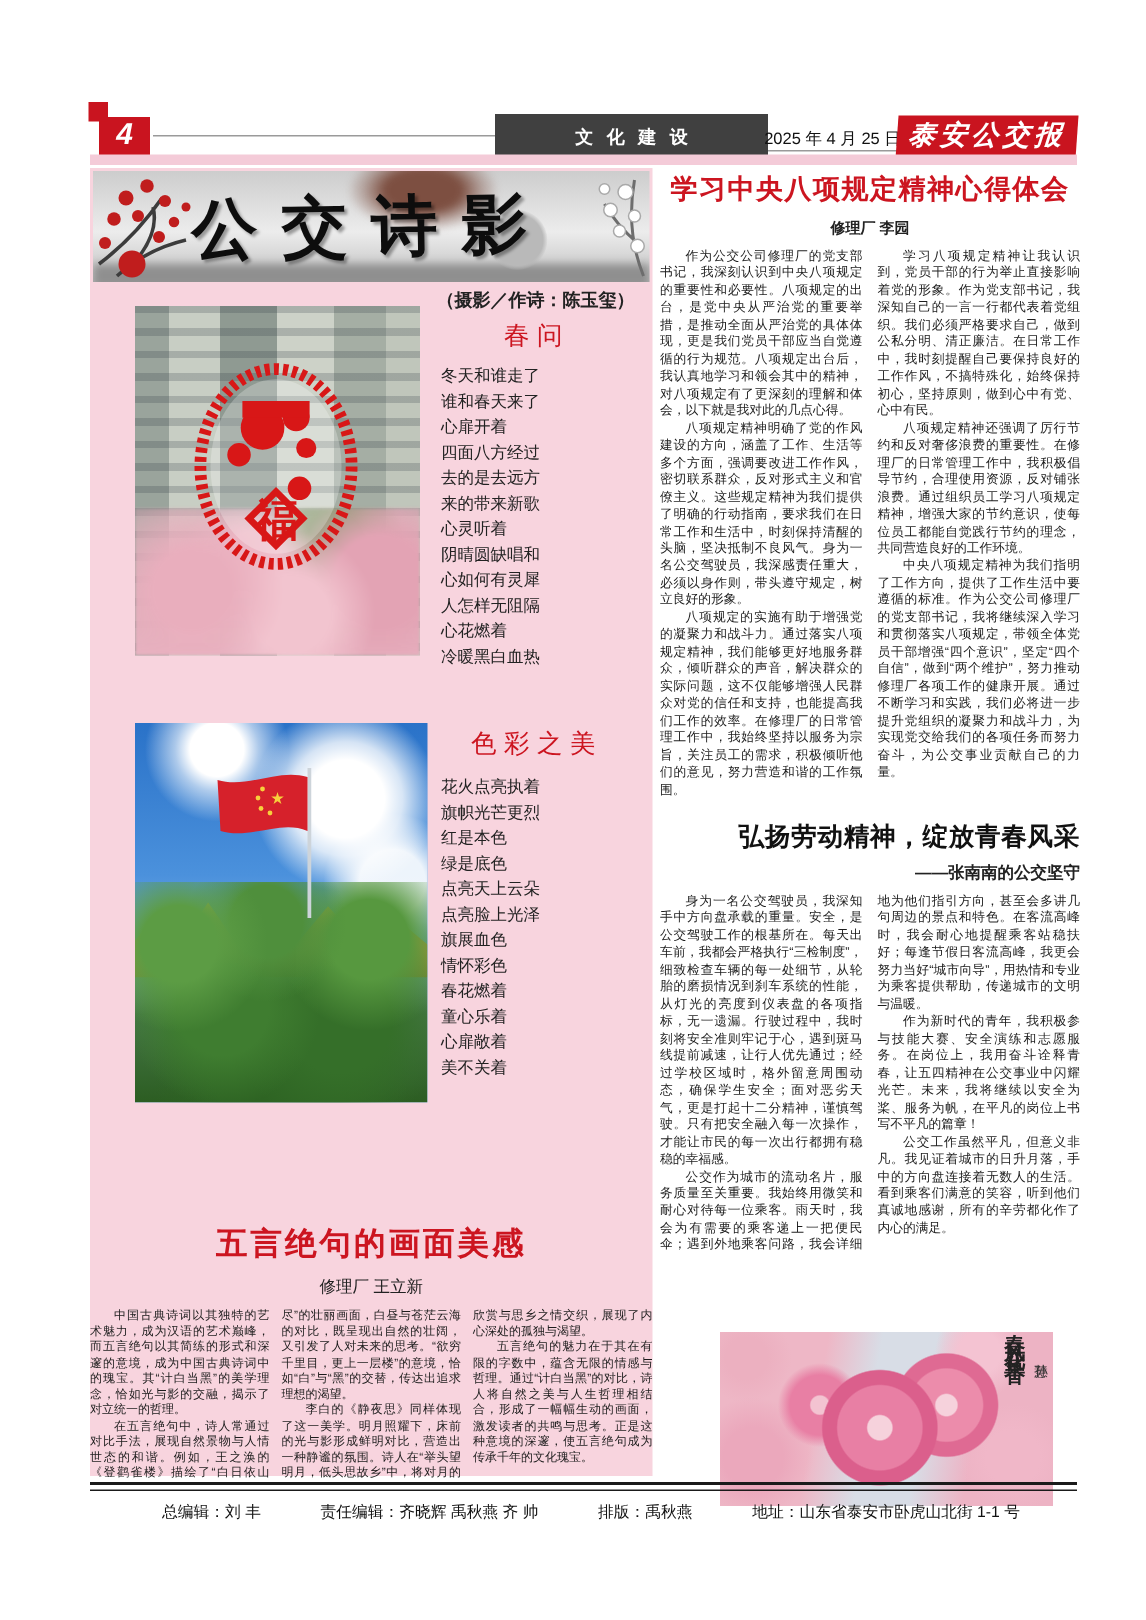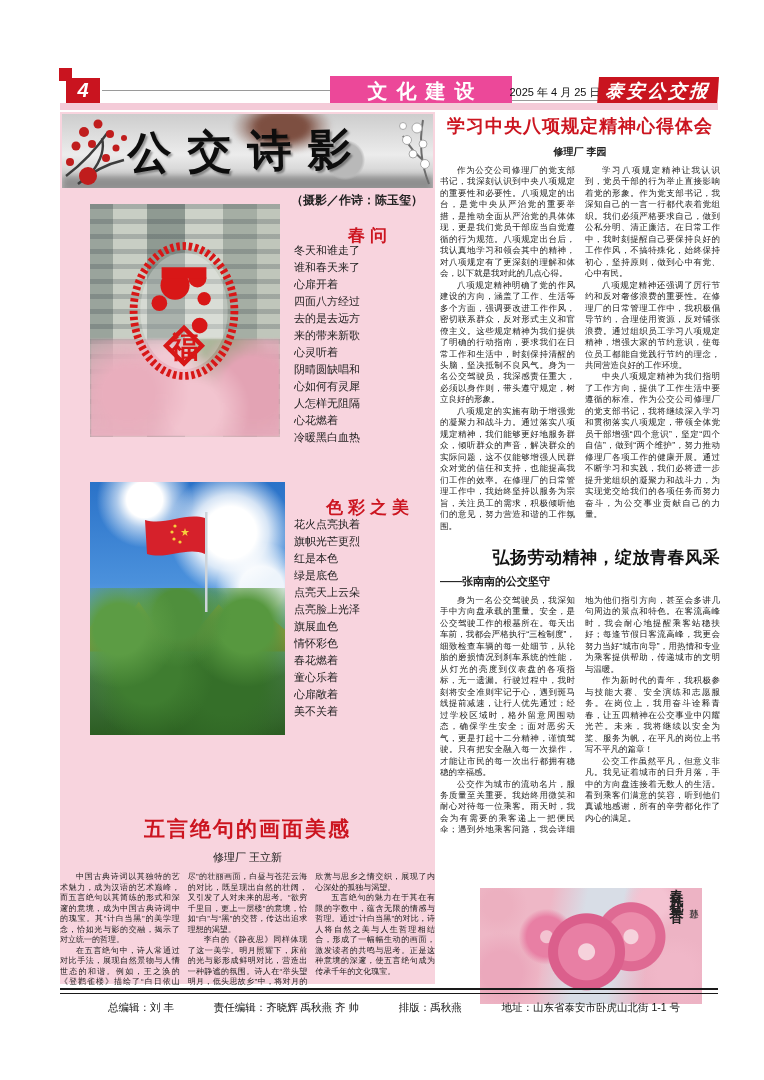--- a/index.html
+++ b/index.html
@@ -4,22 +4,22 @@
 <style>
   html,body{margin:0;padding:0;background:#ffffff;}
   .page{position:relative;width:764px;height:1080px;background:#fff;overflow:hidden;
         font-family:"Liberation Sans",sans-serif;color:#222;}
 
   
   .pagenum{position:absolute;left:66px;top:78px;width:34px;height:26px;background:#c9141f;
            color:#fff;font-weight:bold;font-style:italic;font-size:20px;text-align:center;line-height:25px;}
   .pagenum::before{content:"";position:absolute;left:-7px;top:-10px;width:13px;height:13px;background:#c9141f;}
   .hline-a{position:absolute;left:102px;top:90px;width:228px;height:1px;background:#9a9a9a;}
-  .section-box{position:absolute;left:330px;top:76px;width:182px;height:30px;background:#ec4899;color:#fff;
-           font-size:20px;font-weight:bold;letter-spacing:9px;text-align:center;line-height:30px;padding-left:9px;box-sizing:border-box;}
+  .section-box{position:absolute;left:330px;top:76px;width:182px;height:30px;background:#404040;color:#fff;
+           font-size:12px;font-weight:bold;letter-spacing:9px;text-align:center;line-height:30px;padding-left:9px;box-sizing:border-box;}
   .date{position:absolute;left:506px;top:85px;width:98px;text-align:center;font-size:11px;color:#111;}
   .hline-b{position:absolute;left:512px;top:100px;width:86px;height:1px;background:#9a9a9a;}
   .masthead{position:absolute;left:598px;top:77px;width:120px;height:29px;background:#c9141f;color:#fff;
            font-family:"DejaVu Serif",serif;font-style:italic;font-weight:bold;font-size:18px;
            text-align:center;line-height:28px;letter-spacing:3px;transform:skewX(-4deg);}
   .pink-strip{position:absolute;left:60px;top:103px;width:658px;height:7px;background:#f4cbd8;}
 
   
   .poetry-col{position:absolute;left:60px;top:112px;width:375px;height:872px;background:#f8d4de;}
   .banner{position:absolute;left:2px;top:2px;width:371px;height:74px;overflow:hidden;
@@ -43,22 +43,22 @@
   .photo1 .blossoms{position:absolute;left:0;right:0;bottom:0;height:42%;filter:blur(1px);
      background:
        radial-gradient(circle at 20% 55%,#e9aebd 0 16%,transparent 38%),
        radial-gradient(circle at 55% 72%,#f2c4cf 0 20%,transparent 44%),
        radial-gradient(circle at 86% 50%,#e3a3b4 0 18%,transparent 40%),
        radial-gradient(circle at 40% 35%,#eebbc8 0 14%,transparent 34%),
        radial-gradient(circle at 70% 20%,#7d9b6a 0 12%,transparent 30%),
        linear-gradient(rgba(233,178,191,.45),#e8b2c1);}
   .papercut{position:absolute;left:38px;top:36px;width:112px;height:142px;}
 
-  .poem-title{position:absolute;width:140px;text-align:center;color:#cc1520;font-weight:bold;
-      font-family:"DejaVu Serif",serif;font-size:17px;letter-spacing:5px;margin:12px;}
+  .poem-title{position:absolute;width:140px;text-align:center;color:#cc1520;font-weight:normal;
+      font-family:"DejaVu Serif",serif;font-size:17px;letter-spacing:5px;margin:0;}
   .poem1-title{left:228px;top:100px;}
   .poem2-title{left:228px;top:372px;}
   .poem-lines{position:absolute;width:150px;font-family:"DejaVu Serif",serif;font-size:11px;
       line-height:17px;color:#222;}
   .poem1-lines{left:234px;top:130px;}
   .poem2-lines{left:234px;top:404px;}
 
   .photo2{left:30px;top:370px;width:195px;height:253px;
      background:
        radial-gradient(circle at 72% 20%,#ffffff 0 26px,rgba(255,255,255,.8) 38px,transparent 62px),
@@ -81,21 +81,21 @@
 
   
   .right-col{position:absolute;left:440px;top:114px;width:280px;height:752px;overflow:hidden;}
   .art-title-red{margin:0;text-align:center;color:#cc1520;font-size:18px;font-weight:bold;letter-spacing:1px;
       font-family:"Liberation Sans",sans-serif;}
   .art-byline{text-align:center;font-size:10px;font-weight:bold;margin:7px 0 6px;color:#222;}
   .art-body{column-count:2;column-gap:10px;font-size:8.5px;line-height:1.35;text-align:justify;color:#1c1c1c;
       font-family:"Liberation Sans",sans-serif;}
   .art-body p{margin:0;text-indent:2em;}
   .art-title-black{margin:14px 0 0;text-align:right;color:#111;font-size:17px;font-weight:bold;letter-spacing:.5px;}
-  .art-subtitle{text-align:left;font-size:11px;font-weight:bold;margin:5px 0 6px;color:#222;}
+  .art-subtitle{text-align:right;font-size:11px;font-weight:bold;margin:5px 0 6px;color:#222;}
 
   
   .essay{position:absolute;left:60px;top:815px;width:375px;height:185px;overflow:hidden;}
   .essay-title{margin:0;text-align:center;color:#cc1520;font-size:21px;font-weight:bold;letter-spacing:2px;}
   .essay-byline{text-align:center;font-size:11px;margin:7px 0 7px;color:#222;}
   .essay-body{column-count:3;column-gap:8px;font-size:8px;line-height:1.32;text-align:justify;color:#1c1c1c;}
   .essay-body p{margin:0;text-indent:2em;}
 
   
   .flower{position:absolute;left:440px;top:872px;width:222px;height:116px;overflow:hidden;

